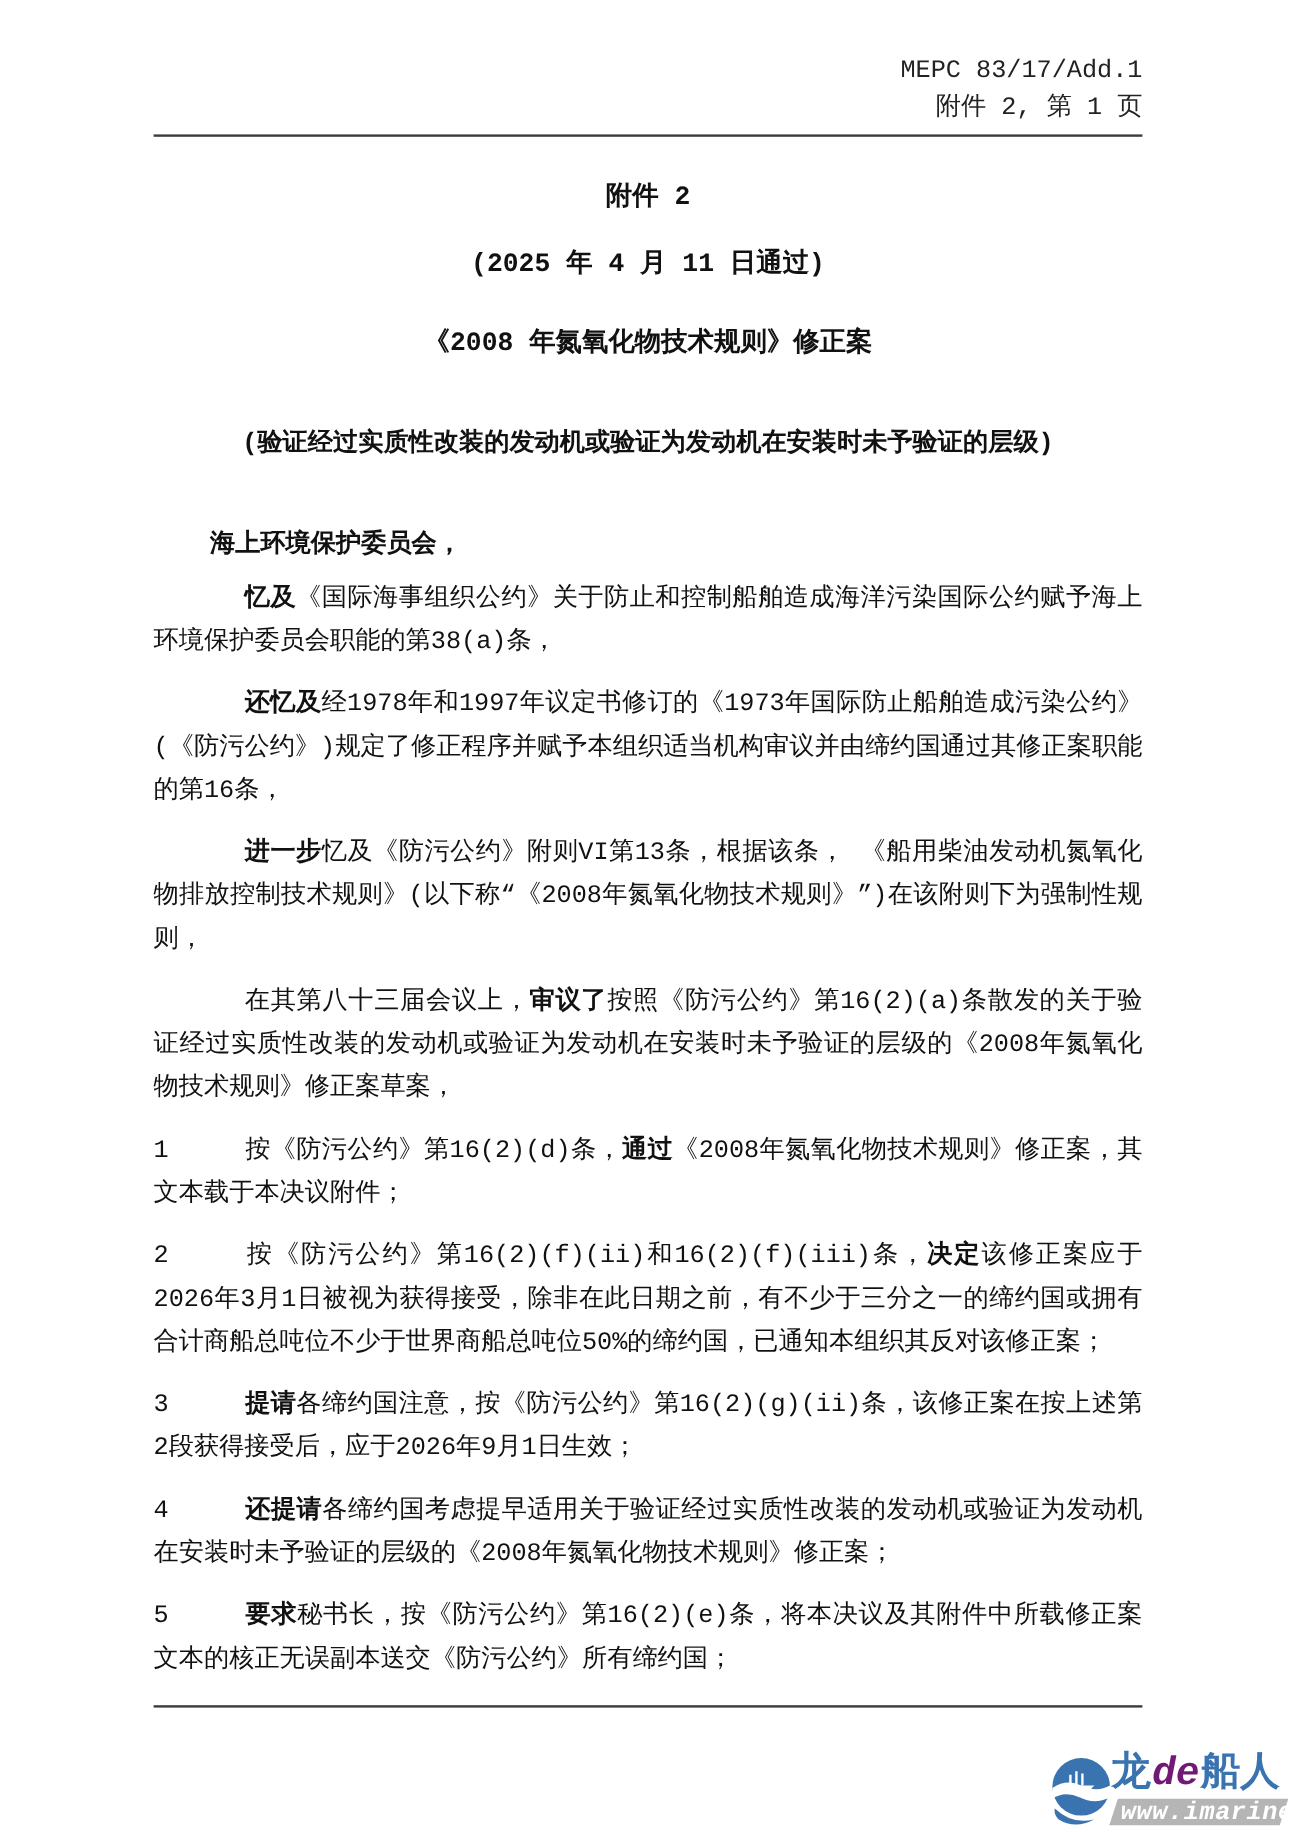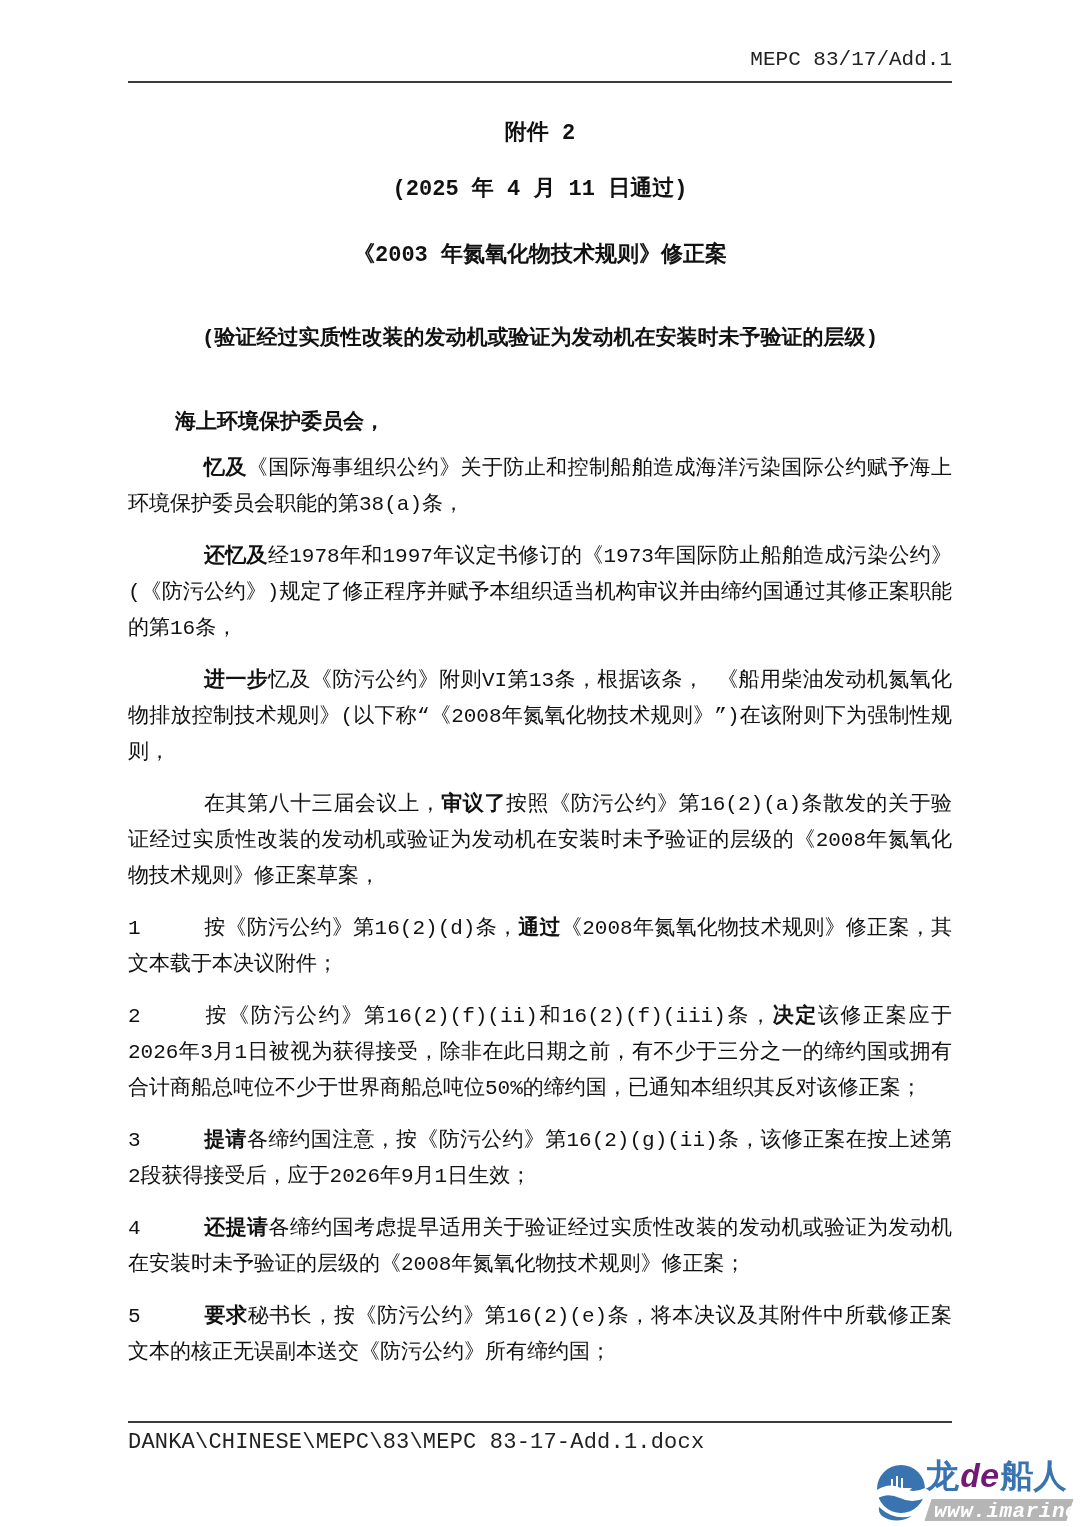--- a/index.html
+++ b/index.html
@@ -110,27 +110,28 @@
   }
 </style>
 </head>
 <body>
 
 <div class="page">
   <div class="content">
 
     <div class="doc-header">
       <div>MEPC 83/17/Add.1</div>
+      <div>附件 2, 第 1 页</div>
     </div>
     <hr class="header-rule">
 
     <div class="title-block">
       <div class="t-annex">附件 2</div>
       <div class="t-date">(2025 年 4 月 11 日通过)</div>
-      <div class="t-subject">《2003 年氮氧化物技术规则》修正案</div>
+      <div class="t-subject">《2008 年氮氧化物技术规则》修正案</div>
       <div class="t-scope">(验证经过实质性改装的发动机或验证为发动机在安装时未予验证的层级)</div>
     </div>
 
     <div class="salutation">海上环境保护委员会，</div>
 
     <div class="paragraphs">
         <p class="para"><span class="bold">忆及</span><span>《国际海事组织公约》关于防止和控制船舶造成海洋污染国际公约赋予海上环境保护委员会职能的第38(a)条，</span></p>
         <p class="para"><span class="bold">还忆及</span><span>经1978年和1997年议定书修订的《1973年国际防止船舶造成污染公约》(《防污公约》)规定了修正程序并赋予本组织适当机构审议并由缔约国通过其修正案职能的第16条，</span></p>
         <p class="para"><span class="bold">进一步</span><span>忆及《防污公约》附则VI第13条，根据该条， 《船用柴油发动机氮氧化物排放控制技术规则》(以下称“《2008年氮氧化物技术规则》”)在该附则下为强制性规则，</span></p>
         <p class="para"><span>在其第八十三届会议上，</span><span class="bold">审议了</span><span>按照《防污公约》第16(2)(a)条散发的关于验证经过实质性改装的发动机或验证为发动机在安装时未予验证的层级的《2008年氮氧化物技术规则》修正案草案，</span></p>
@@ -138,21 +139,20 @@
         <p class="para numbered"><span class="pnum">2</span><span>按《防污公约》第16(2)(f)(ii)和16(2)(f)(iii)条，</span><span class="bold">决定</span><span>该修正案应于2026年3月1日被视为获得接受，除非在此日期之前，有不少于三分之一的缔约国或拥有合计商船总吨位不少于世界商船总吨位50%的缔约国，已通知本组织其反对该修正案；</span></p>
         <p class="para numbered"><span class="pnum">3</span><span class="bold">提请</span><span>各缔约国注意，按《防污公约》第16(2)(g)(ii)条，该修正案在按上述第2段获得接受后，应于2026年9月1日生效；</span></p>
         <p class="para numbered"><span class="pnum">4</span><span class="bold">还提请</span><span>各缔约国考虑提早适用关于验证经过实质性改装的发动机或验证为发动机在安装时未予验证的层级的《2008年氮氧化物技术规则》修正案；</span></p>
         <p class="para numbered"><span class="pnum">5</span><span class="bold">要求</span><span>秘书长，按《防污公约》第16(2)(e)条，将本决议及其附件中所载修正案文本的核正无误副本送交《防污公约》所有缔约国；</span></p>
       </div>
 
   </div>
 
   <div class="doc-footer">
     <hr class="footer-rule">
-    <div class="footer-path">DANKA\CHINESE\MEPC\83\MEPC 83-17-Add.1.docx</div>
   </div>
 
   <div class="logo">
     <svg class="logo-icon" width="52" height="62" viewBox="0 0 52 62">
       <circle cx="27" cy="26" r="24" fill="#3a74b0"></circle>
       <path d="M3 27 Q15 19 27 25 Q40 31 51 25 L51 35 Q38 41 26 35 Q13 29 3 36 Z" fill="#ffffff"></path>
       <path d="M12 25 L38 25 L33 30 L16 30 Z" fill="#ffffff"></path>
       <path d="M18 16 L18 25 M23 13 L23 25 M28 15 L28 25" stroke="#ffffff" stroke-width="2" fill="none"></path>
       <path d="M5 44 Q20 58 38 53 Q22 62 8 53 Q4 49 5 44 Z" fill="#3a74b0"></path>
     </svg>

